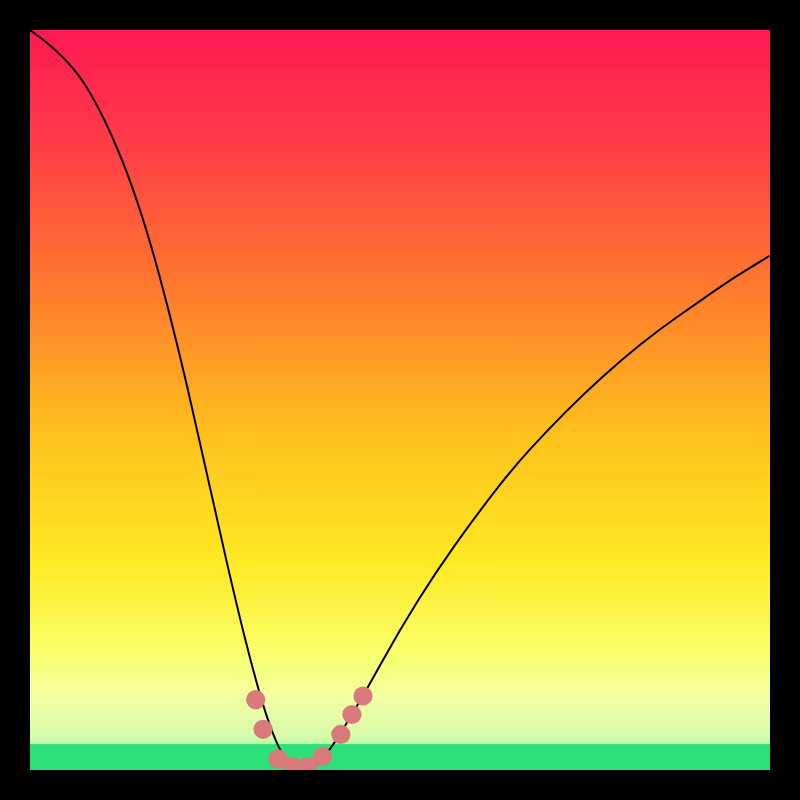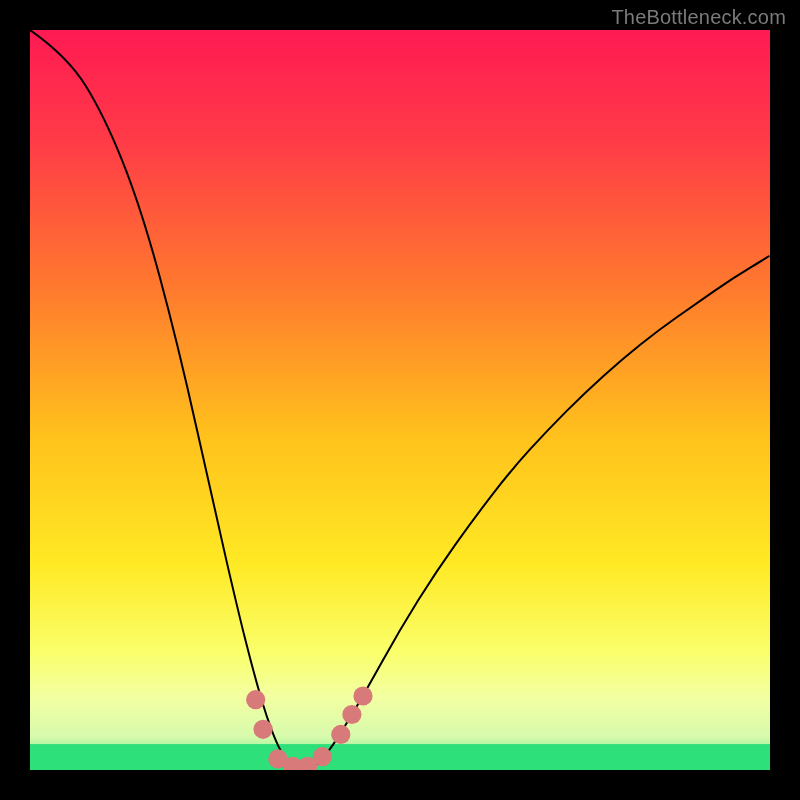--- a/index.html
+++ b/index.html
@@ -85,14 +85,13 @@
           <circle cx="262.70" cy="736.30" r="9.62" fill="#d77a79"></circle>
           <circle cx="277.50" cy="736.30" r="9.62" fill="#d77a79"></circle>
           <circle cx="292.30" cy="726.68" r="9.62" fill="#d77a79"></circle>
           <circle cx="310.80" cy="704.48" r="9.62" fill="#d77a79"></circle>
           <circle cx="321.90" cy="684.50" r="9.62" fill="#d77a79"></circle>
           <circle cx="333.00" cy="666.00" r="9.62" fill="#d77a79"></circle>
         </g>
     </svg>
   </div>
 
-  <div class="watermark">TheBottleneck.com</div>
 </div>
 
 </body></html>

